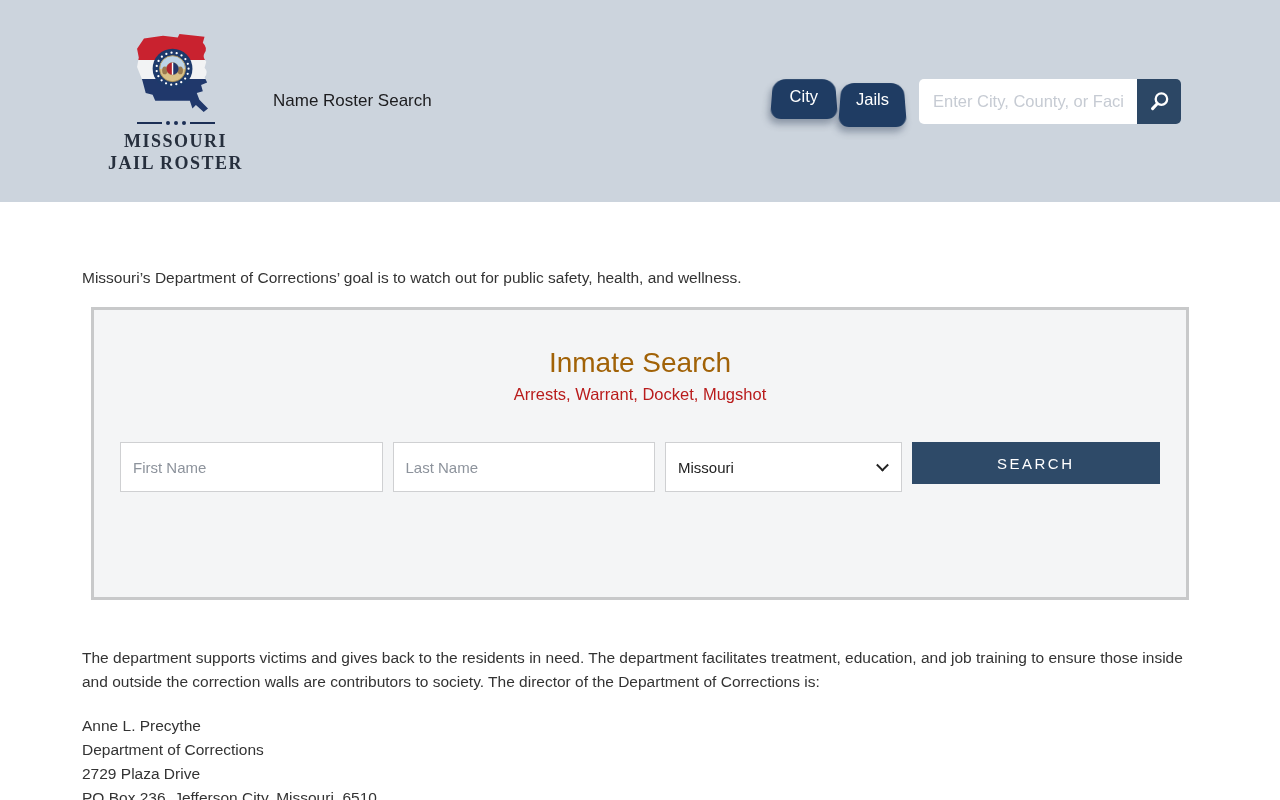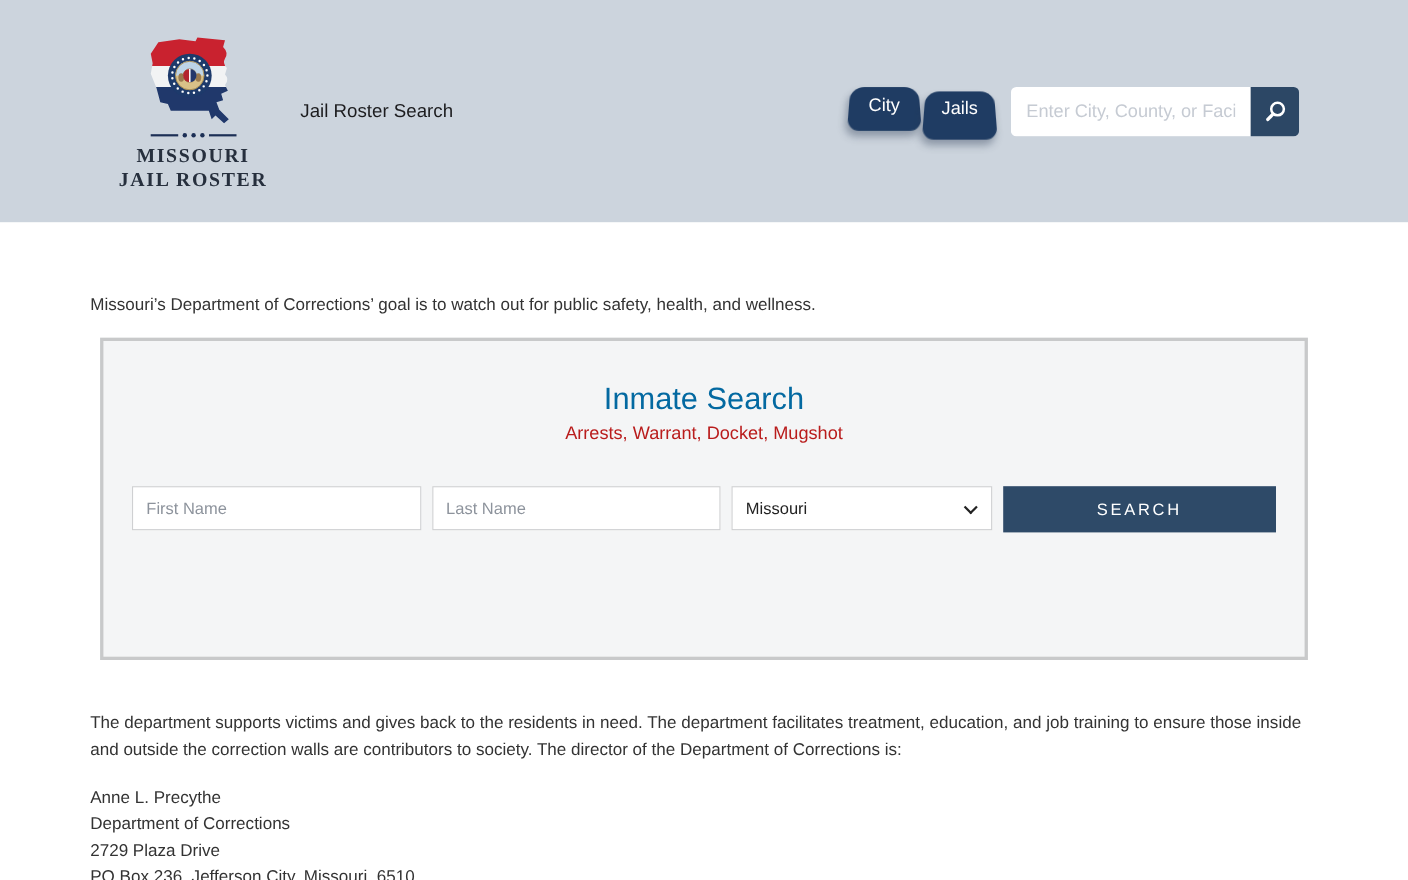--- a/index.html
+++ b/index.html
@@ -56,26 +56,26 @@
 
   
   main { width: 1116px; margin: 0 auto; }
   .intro { margin: 66px 0 20px; font-size: 15.5px; line-height: 19px; color: #333; }
 
   .inmate-box {
     margin: 0 9px; height: 293px;
     border: 3px solid #c8c9ca; background: #f4f5f6;
     padding: 38px 26px 0;
   }
-  .box-title { margin: 0 0 7px; font-size: 28px; line-height: 30px; font-weight: 500; color: #0369a1; text-align: center; font-family: "Liberation Sans", sans-serif; }
+  .box-title { margin: 0 0 7px; font-size: 28px; line-height: 30px; font-weight: 500; color: #a16207; text-align: center; font-family: "Liberation Sans", sans-serif; }
   .box-subtitle { margin: 0; font-size: 16.5px; line-height: 19px; color: #b91c1c; text-align: center; }
 
   .form-row { display: flex; gap: 10px; margin-top: 38px; }
   .field {
-    flex: 1; height: 40px; border: 1px solid #cfd0d2; background: #fff;
+    flex: 1; height: 50px; border: 1px solid #cfd0d2; background: #fff;
     padding: 0 12px; font-size: 15px; color: #333; outline: none;
     font-family: "Liberation Sans", sans-serif;
   }
   .field::placeholder { color: #8d939c; }
   .select-wrap { flex: 1; position: relative; }
   .select-wrap select {
     width: 100%; appearance: none; -webkit-appearance: none; -moz-appearance: none;
     border-radius: 0; color: #222; padding-right: 30px; cursor: pointer;
   }
   .select-wrap::after {
@@ -131,21 +131,21 @@
       <span class="line"></span>
         <span class="dot"></span>
         <span class="dot"></span>
         <span class="dot"></span>
         <span class="line"></span>
     </div>
     <div class="logo-word">MISSOURI</div>
     <div class="logo-word">JAIL ROSTER</div>
   </div>
 
-  <h1 class="site-title">Jail Roster Search</h1>
+  <h1 class="site-title">Name Roster Search</h1>
 
   <nav class="nav-tabs">
     <div class="tab tab-home">
       <span>City</span>
     </div>
     <div class="tab tab-jails">
       <span>Jails</span>
     </div>
   </nav>
 

